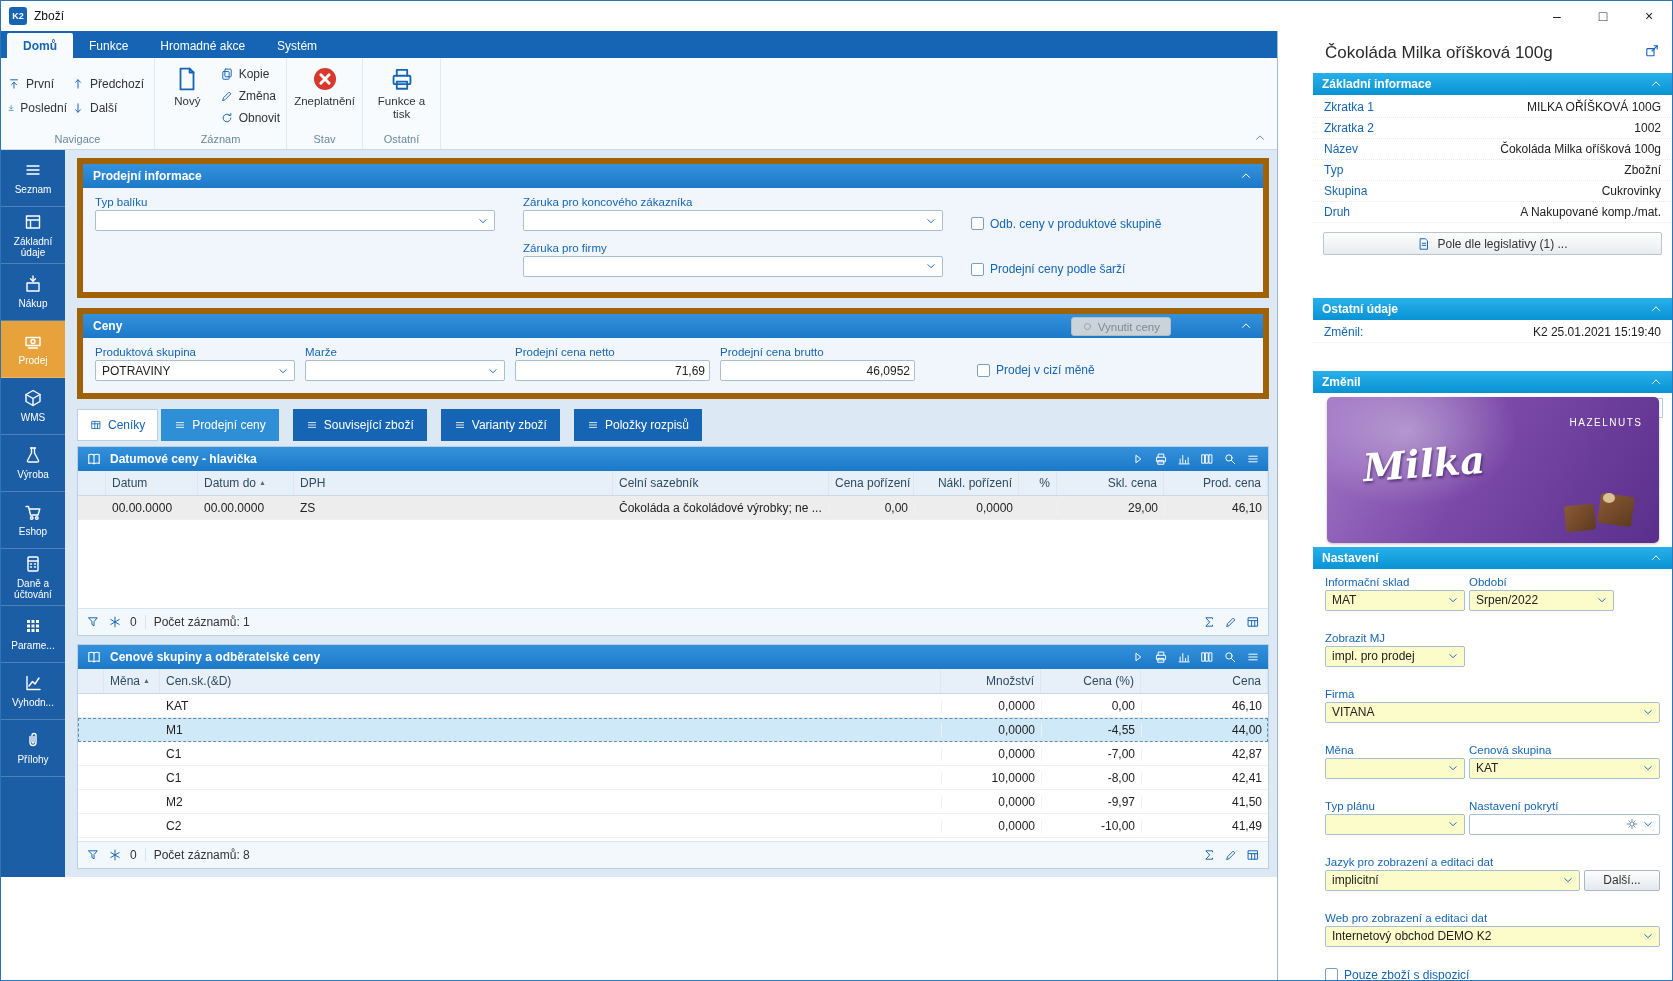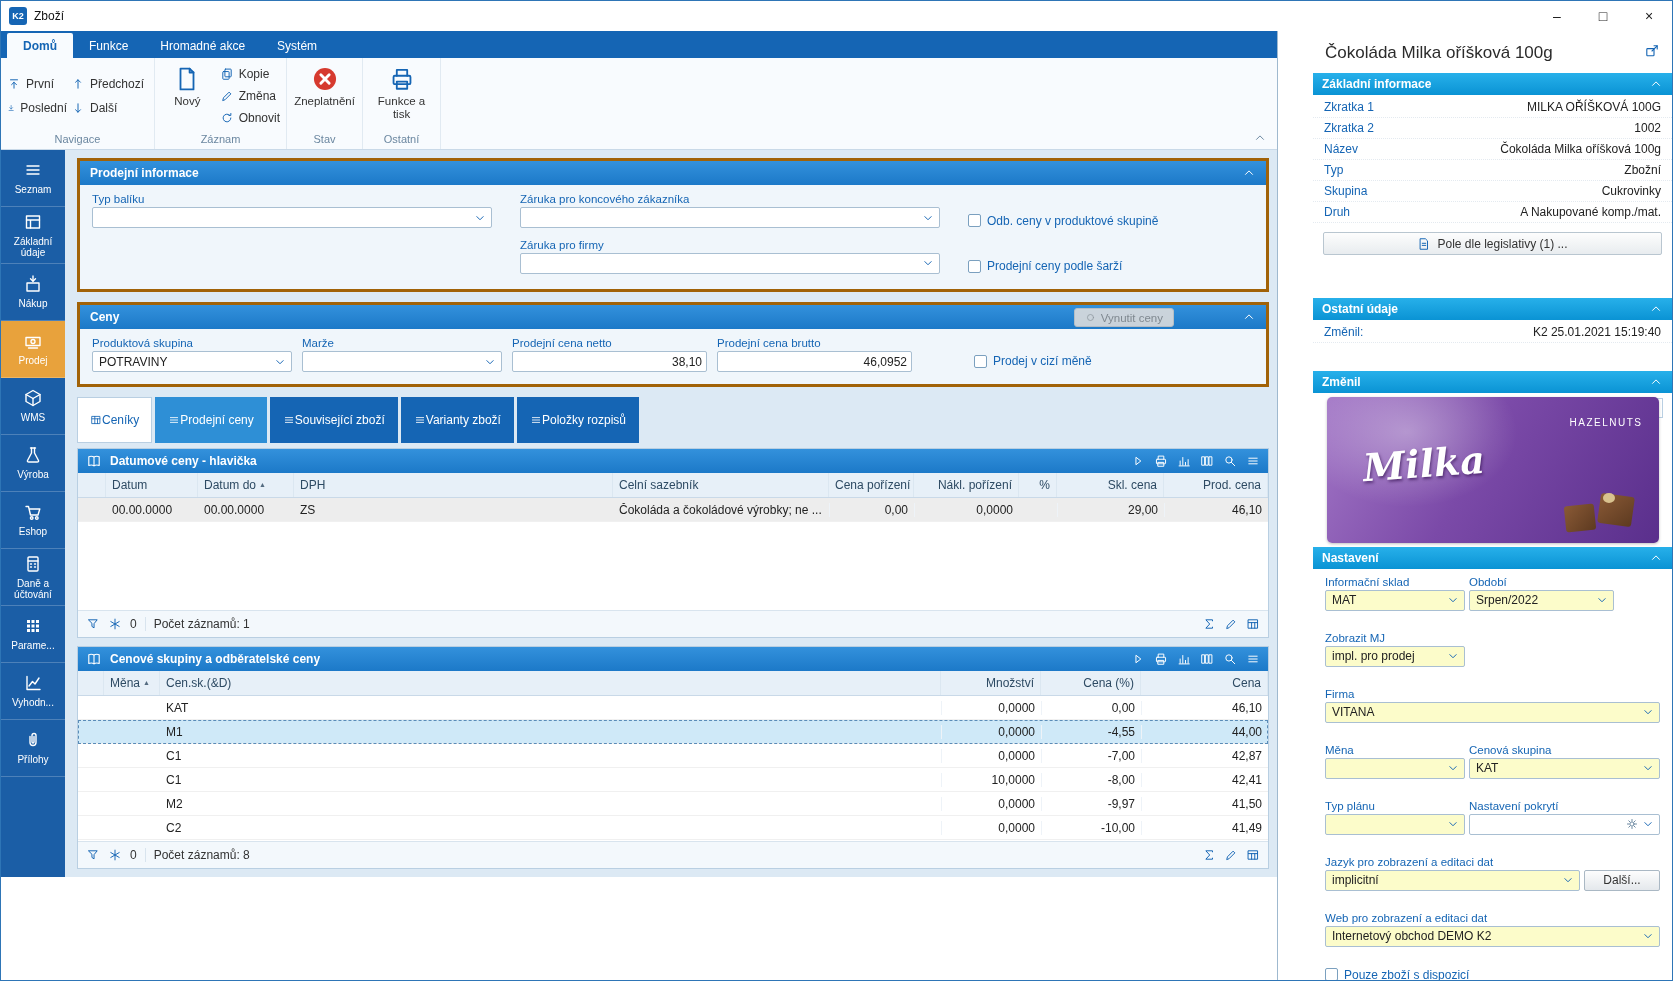--- a/index.html
+++ b/index.html
@@ -45,21 +45,21 @@
   .workspace{ flex:1; display:flex; background:#dce9f4; min-height:0; }
   .sidebar{ width:64px; background:#1b5ea6; display:flex; flex-direction:column; flex:0 0 64px; }
   .sidebar-item{ min-height:57px; display:flex; flex-direction:column; align-items:center; justify-content:center;
     gap:4px; color:#fff; font-size:10px; text-align:center; border-bottom:1px solid rgba(255,255,255,.22);
     padding:4px 2px; line-height:1.15; }
   .sidebar-item.active{ background:#e8a23c; }
   .sb-ic{ width:20px; height:20px; color:#fff; }
 
   .main{ flex:1; min-width:0; padding:8px 10px 8px 12px; display:flex; flex-direction:column; }
 
-  .panel{ background:#f0f6fb; border:3px solid #a16207; margin-bottom:10px; position:relative; }
+  .panel{ background:#f0f6fb; border:6px solid #a16207; margin-bottom:10px; position:relative; }
   .panel-header{ height:24px; background:linear-gradient(180deg,#3391dc,#1c79c8); color:#fff; font-weight:bold;
     display:flex; align-items:center; padding:0 10px; }
   .panel-header .chev{ margin-left:auto; color:#fff; }
   .panel-body{ padding:8px 12px 14px; }
   .pi-grid{ display:grid; grid-template-columns:400px 420px 1fr; column-gap:28px; row-gap:9px; min-height:104px; }
   .field-label{ color:#1565b4; font-size:12px; margin-bottom:3px; display:block; white-space:nowrap; }
   .inp{ height:22px; background:#fff; border:1px solid #a9bfd2; border-radius:2px; display:flex; align-items:center;
     padding:0 4px 0 6px; font-size:12px; color:#222; }
   .inp .val{ flex:1; overflow:hidden; white-space:nowrap; }
   .inp.right .val{ text-align:right; }
@@ -69,24 +69,24 @@
   .cb{ display:flex; align-items:center; gap:6px; color:#1565b4; white-space:nowrap; }
   .cb .box{ width:13px; height:13px; background:#fff; border:1px solid #7ba0bf; border-radius:2px; flex:0 0 13px; }
   .cb-align{ padding-top:19px; }
   .ceny-row{ display:flex; align-items:flex-end; gap:10px; }
   .ghost-btn{ position:absolute; top:3px; right:92px; height:19px; display:flex; align-items:center; gap:5px;
     background:#dcdcdc; color:#8a8a8a; border:1px solid #c4c4c4; border-radius:3px; padding:0 10px; opacity:.9; font-size:11.5px; }
   .ghost-btn i{ width:11px; height:11px; color:#9a9a9a; }
 
   
   .detail-tabs{ display:flex; gap:3px; margin:0 0 5px; }
-  .dtab{ display:flex; align-items:center; padding:15px 12px; font-size:12px; border:1px solid transparent; }
+  .dtab{ display:flex; align-items:center; gap:6px; padding:8px 12px; font-size:12px; border:1px solid transparent; }
   .dtab.light{ background:#fff; color:#1565b4; border-color:#b9cfe2; }
   .dtab.light i{ color:#1565b4; }
-  .dtab.dark{ background:#1565b4; color:#fff; }
+  .dtab.dark{ background:#1565b4; color:#fff;margin-left:11px; }
   .dtab.active{ background:#2e8fd6; color:#fff; }
 
   
   .table-panel{ background:#fff; border:1px solid #b9cfe2; display:flex; flex-direction:column; margin-bottom:8px; }
   .table-panel.fixed{ height:190px; flex:0 0 190px; }
   .table-panel.grow{ flex:1; min-height:0; margin-bottom:0; }
   .table-titlebar{ height:24px; background:linear-gradient(180deg,#3391dc,#1c79c8); color:#fff; display:flex;
     align-items:center; padding:0 8px; gap:8px; font-weight:bold; flex:0 0 24px; }
   .table-titlebar .spacer{ flex:1; }
   .table-toolbar{ display:flex; align-items:center; gap:9px; }
@@ -505,21 +505,21 @@
               <i class="dd" data-icon="dropdown-icon">
                   <svg viewBox="0 0 20 20" fill="none" stroke="currentColor" stroke-width="1.4" stroke-linecap="round" stroke-linejoin="round">
                     <path d="M5.5 8 L10 12.5 L14.5 8"></path>
                   </svg>
                 </i>
             </div>
           </div>
           <div class="set-field" style="width:195px">
             <span class="field-label">Prodejní cena netto</span>
             <div class="inp right">
-              <span class="val">38,10</span>
+              <span class="val">71,69</span>
             </div>
           </div>
           <div class="set-field" style="width:195px">
             <span class="field-label">Prodejní cena brutto</span>
             <div class="inp right">
               <span class="val">46,0952</span>
             </div>
           </div>
           <label class="cb" style="margin-left:52px;margin-bottom:4px">
             <span class="box"></span>

